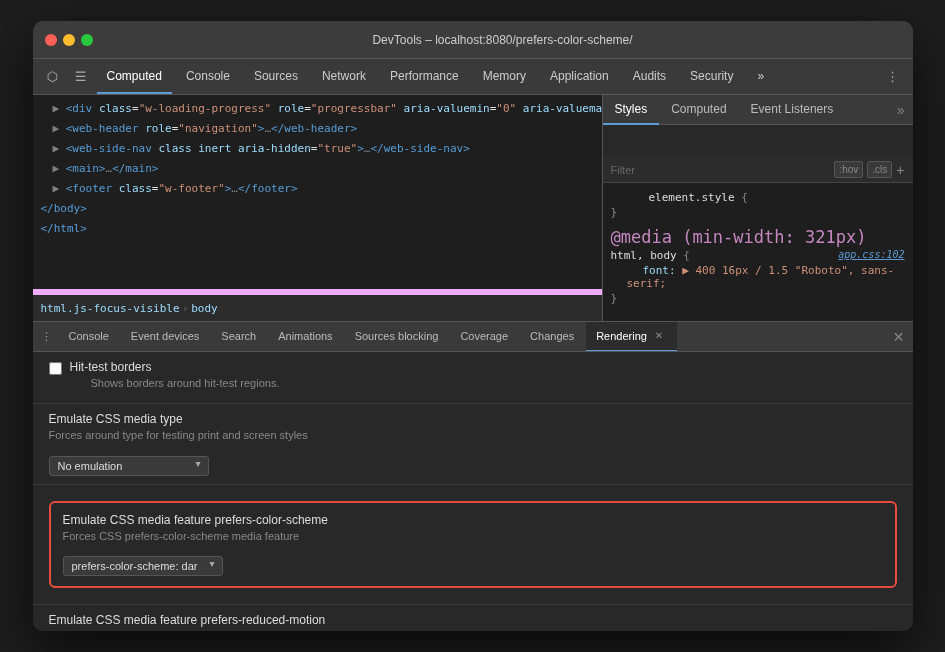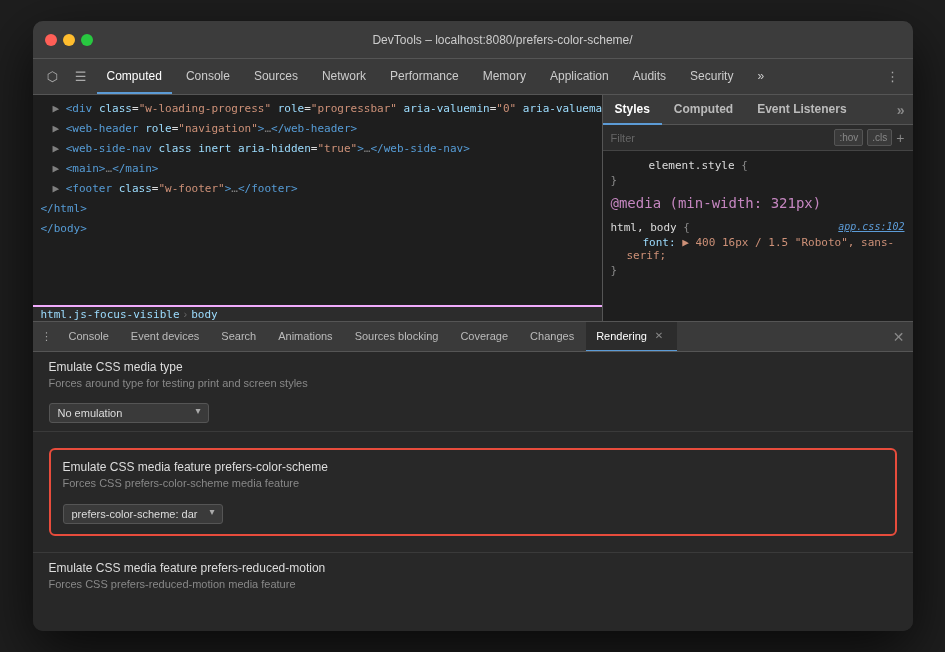--- a/index.html
+++ b/index.html
@@ -117,27 +117,27 @@
       white-space: nowrap;
     }
     .dom-tag { color: #569cd6; }
     .dom-attr { color: #9cdcfe; }
     .dom-val { color: #ce9178; }
     .dom-text { color: #808080; }
     .dom-indent-1 { padding-left: 20px; }
     
     .breadcrumb {
       background: #2c2c2c;
-      height: 16px;
+      height: 32px;
       display: flex;
       align-items: center;
       padding: 0 8px;
       gap: 4px;
       flex-shrink: 0;
-      border-top: 2px solid #f0abfc;
+      border-top: 6px solid #f0abfc;
     }
     .breadcrumb-item {
       color: #9cdcfe;
       font-size: 11px;
       font-family: monospace;
       cursor: pointer;
     }
     .breadcrumb-sep {
       color: #666;
       font-size: 11px;
@@ -284,21 +284,20 @@
       flex-direction: column;
       flex-shrink: 0;
     }
     .styles-tabs {
       background: #3a3a3a;
       height: 30px;
       display: flex;
       align-items: center;
       border-bottom: 1px solid #555;
       flex-shrink: 0;
-      font-weight: bold;
     }
     .styles-tab {
       height: 30px;
       display: flex;
       align-items: center;
       padding: 0 12px;
       font-size: 12px;
       color: #bbb;
       cursor: pointer;
       border-bottom: 2px solid transparent;
@@ -316,20 +315,21 @@
     }
     
     .styles-filter {
       background: #2c2c2c;
       padding: 4px 8px;
       display: flex;
       align-items: center;
       gap: 4px;
       border-bottom: 1px solid #444;
       flex-shrink: 0;
+      margin-top: 32px;
     }
     .filter-input {
       flex: 1;
       background: transparent;
       border: none;
       outline: none;
       color: #ccc;
       font-size: 11px;
     }
     .filter-input::placeholder { color: #666; }
@@ -380,22 +380,22 @@
       padding-left: 16px;
     }
     .style-colon { color: #888; }
     .style-value { color: #ce9178; }
     .style-rule {
       padding-left: 16px;
       margin-bottom: 2px;
     }
     .media-query {
       color: #c586c0;
-      font-size: 14px;
-      margin-bottom: 10px;
+      font-size: 17px;
+      margin-bottom: 2px;
     }
     .close-btn-panel {
       color: #888;
       font-size: 14px;
       cursor: pointer;
       padding: 4px;
     }
     
     ::-webkit-scrollbar { width: 6px; height: 6px; }
     ::-webkit-scrollbar-track { background: transparent; }
@@ -445,24 +445,24 @@
         <div class="dom-line dom-indent-1">
           <span class="dom-text">▶ </span><span class="dom-tag">&lt;web-side-nav</span> <span class="dom-attr">class</span> <span class="dom-attr">inert</span> <span class="dom-attr">aria-hidden</span>=<span class="dom-val">"true"</span><span class="dom-tag">&gt;</span><span class="dom-text">…</span><span class="dom-tag">&lt;/web-side-nav&gt;</span>
         </div>
         <div class="dom-line dom-indent-1">
           <span class="dom-text">▶ </span><span class="dom-tag">&lt;main&gt;</span><span class="dom-text">…</span><span class="dom-tag">&lt;/main&gt;</span>
         </div>
         <div class="dom-line dom-indent-1">
           <span class="dom-text">▶ </span><span class="dom-tag">&lt;footer</span> <span class="dom-attr">class</span>=<span class="dom-val">"w-footer"</span><span class="dom-tag">&gt;</span><span class="dom-text">…</span><span class="dom-tag">&lt;/footer&gt;</span>
         </div>
         <div class="dom-line">
+          <span class="dom-tag">&lt;/body&gt;</span>
+        </div>
+        <div class="dom-line">
           <span class="dom-tag">&lt;/html&gt;</span>
-        </div>
-        <div class="dom-line">
-          <span class="dom-tag">&lt;/body&gt;</span>
         </div>
       </div>
 
       <div class="breadcrumb">
         <span class="breadcrumb-item">html.js-focus-visible</span>
         <span class="breadcrumb-sep">›</span>
         <span class="breadcrumb-item">body</span>
       </div>
     </div>
 
@@ -519,20 +519,29 @@
         Rendering
         <span class="bottom-tab-close">
           <span class="bottom-tab-close-x">✕</span>
         </span>
       </div>
       <div style="margin-left:auto;" class="close-btn-panel">✕</div>
     </div>
 
     <div class="rendering-content">
 
+      <div class="rendering-section">
+        <div class="render-item-row">
+          <input type="checkbox" class="render-checkbox" style="">
+          <div>
+            <div class="render-label">Hit-test borders</div>
+            <div class="render-desc render-desc-indent">Shows borders around hit-test regions.</div>
+          </div>
+        </div>
+      </div>
 
       <div class="rendering-section">
         <div class="render-label">Emulate CSS media type</div>
         <div class="render-desc">Forces around type for testing print and screen styles</div>
         <div class="select-wrapper">
           <select class="render-select">
             <option>No emulation</option>
             <option>print</option>
             <option>screen</option>
           </select>

